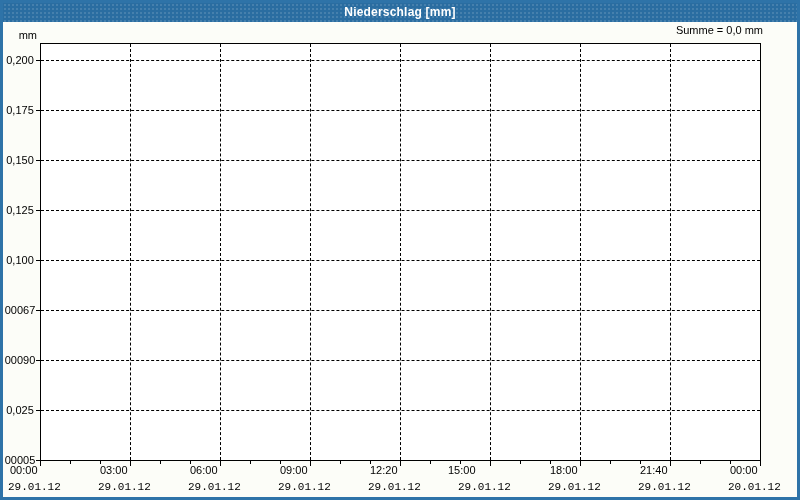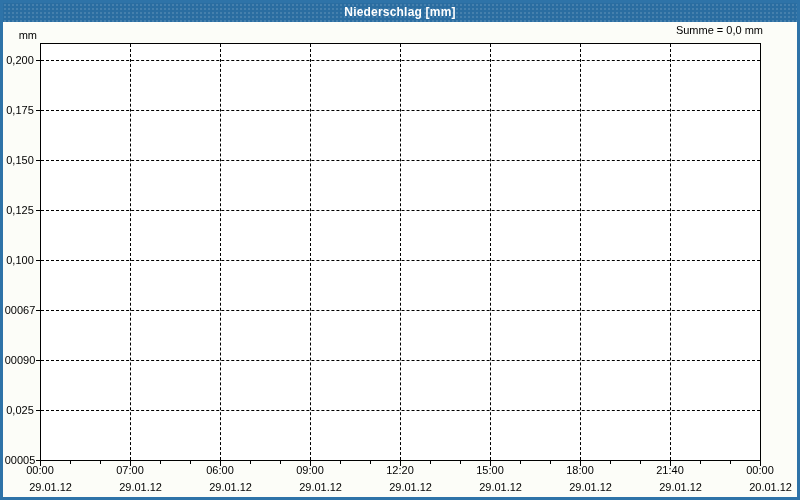--- a/index.html
+++ b/index.html
@@ -34,26 +34,26 @@
   .vgrid{position:absolute;top:0;height:416px;width:0;border-left:1px dashed #000;}
   .ylab{
     position:absolute;left:0;width:34px;text-align:center;
     font-size:11px;color:#000;line-height:12px;height:12px;
   }
   .yunit{
     position:absolute;left:0;width:34px;text-align:right;
     font-size:11px;color:#000;line-height:12px;height:12px;top:26px;
   }
   .xtime{
-    position:absolute;width:60px;text-align:center;
+    position:absolute;width:60px;text-align:left;
     font-size:11px;color:#000;top:461px;line-height:12px;
   }
   .xdate{
-    position:absolute;width:64px;text-align:right;
-    font-size:11px;color:#000;top:478px;line-height:12px;
+    position:absolute;width:64px;text-align:left;
+    font-size:11px;color:#000;top:478px;line-height:12px;font-family:Liberation Mono, monospace;
   }
   .xticks-minor{
     position:absolute;left:37px;top:458px;width:722px;height:3px;
     background:repeating-linear-gradient(to right,#000 0 1px,transparent 1px 30px);
   }
   .xticks-major{
     position:absolute;left:37px;top:458px;width:722px;height:5px;
     background:repeating-linear-gradient(to right,#000 0 1px,transparent 1px 90px);
   }
   .yticks{
@@ -100,25 +100,25 @@
     <div class="vgrid" style="left:449px"></div>
     <div class="vgrid" style="left:539px"></div>
     <div class="vgrid" style="left:629px"></div>
   </div>
 
   <div class="yticks"></div>
   <div class="xticks-minor"></div>
   <div class="xticks-major"></div>
 
   <span class="xtime" style="left:7px">00:00</span>
-  <span class="xtime" style="left:97px">07:00</span>
+  <span class="xtime" style="left:97px">03:00</span>
   <span class="xtime" style="left:187px">06:00</span>
   <span class="xtime" style="left:277px">09:00</span>
   <span class="xtime" style="left:367px">12:20</span>
-  <span class="xtime" style="left:457px">15:00</span>
+  <span class="xtime" style="left:445px">15:00</span>
   <span class="xtime" style="left:547px">18:00</span>
   <span class="xtime" style="left:637px">21:40</span>
   <span class="xtime" style="left:727px">00:00</span>
 
   <span class="xdate" style="left:5px">29.01.12</span>
   <span class="xdate" style="left:95px">29.01.12</span>
   <span class="xdate" style="left:185px">29.01.12</span>
   <span class="xdate" style="left:275px">29.01.12</span>
   <span class="xdate" style="left:365px">29.01.12</span>
   <span class="xdate" style="left:455px">29.01.12</span>

